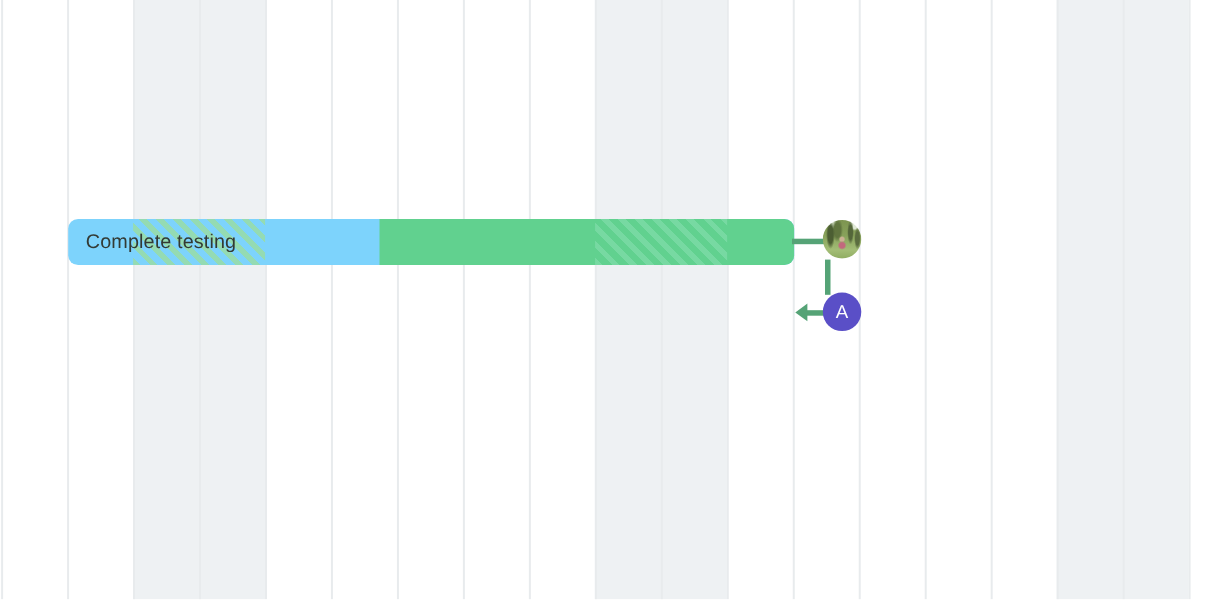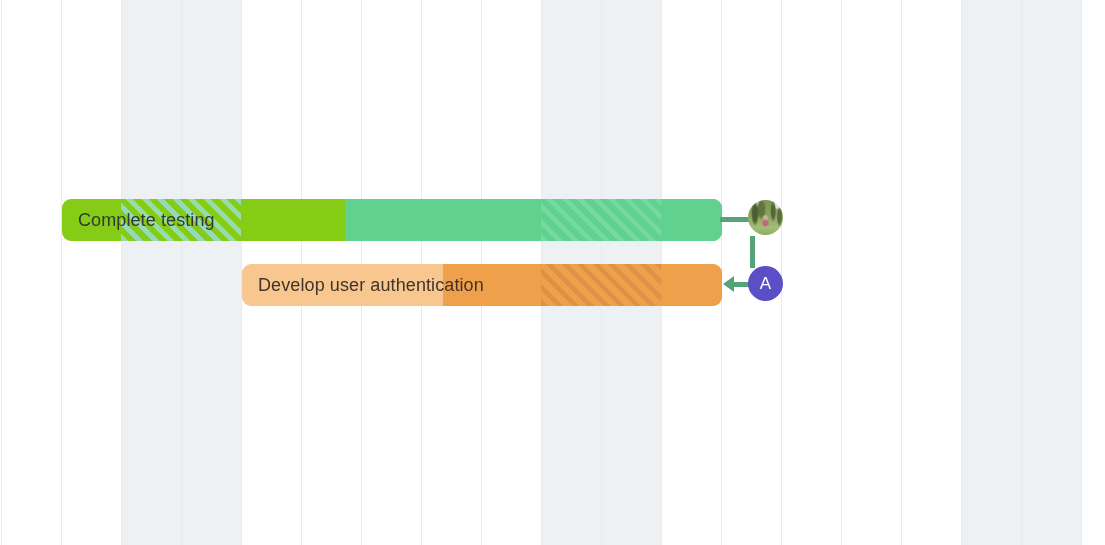--- a/index.html
+++ b/index.html
@@ -61,30 +61,25 @@
       radial-gradient(4px 4px at 28% 12%, #cfdcc0 0 60%, rgba(207,220,192,0) 100%),
       linear-gradient(180deg, #7d9450 0%, #87a15a 40%, #a3bd76 78%, #90ad62 100%);
     background-color:#87a15a;
   }
 </style>
 </head>
 <body>
 
 <div class="canvas">
   <div class="grid"></div>
-<div class="bar" style="left: 62px; top: 199px; width: 660px; height: 42px; background: #84cc16;">
+<div class="bar" style="left: 62px; top: 199px; width: 660px; height: 42px; background: #7dd3fc;">
       <div class="seg" style="left: 283px; width: 377px; background: rgb(97, 209, 143);"></div>
       <div class="hatch" style="left: 59px; width: 120px; background-image: repeating-linear-gradient(45deg, rgb(148, 219, 179) 0px, rgb(148, 219, 179) 5px, rgba(0, 0, 0, 0) 5px, rgba(0, 0, 0, 0) 11px);"></div>
       <div class="hatch" style="left: 479px; width: 120px; background-image: repeating-linear-gradient(45deg, rgb(119, 217, 162) 0px, rgb(119, 217, 162) 5px, rgba(0, 0, 0, 0) 5px, rgba(0, 0, 0, 0) 11px);"></div>
       <span class="bar-label" style="color: rgb(51, 58, 52);">Complete testing</span>
-    </div>
-    <div class="bar" style="left: 242px; top: 264px; width: 480px; height: 42px; background: rgb(248, 199, 143);">
-      <div class="seg" style="left: 201px; width: 279px; background: rgb(239, 160, 75);"></div>
-      <div class="hatch" style="left: 299px; width: 120px; background-image: repeating-linear-gradient(45deg, rgb(221, 146, 69) 0px, rgb(221, 146, 69) 5px, rgba(0, 0, 0, 0) 5px, rgba(0, 0, 0, 0) 11px);"></div>
-      <span class="bar-label" style="color: rgb(66, 51, 42);">Develop user authentication</span>
     </div>
     <div class="conn" style="left: 720px; top: 217px; width: 30px; height: 5px; background: rgb(85, 163, 118);"></div>
     <div class="conn" style="left: 750px; top: 236px; width: 5px; height: 32px; background: rgb(85, 163, 118);"></div>
     <div class="conn" style="left: 732px; top: 282px; width: 17px; height: 5px; background: rgb(85, 163, 118);"></div>
     <div class="arrow" style="left: 723px; top: 276px; border-top-width: 8px; border-bottom-width: 8px; border-right: 11px solid rgb(85, 163, 118);"></div>
     <div class="avatar avatar-photo" style="left: 748px; top: 200px;"></div>
     <div class="avatar" style="left: 748px; top: 266px; background: rgb(90, 79, 199); color: rgb(255, 255, 255);">
       <span>A</span>
     </div>
   </div>

